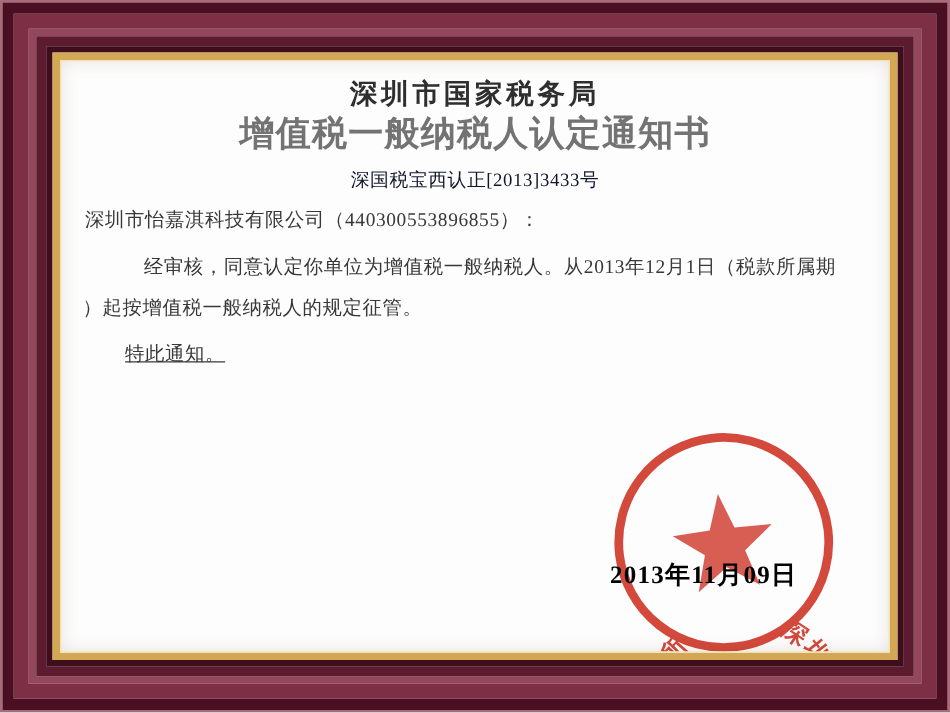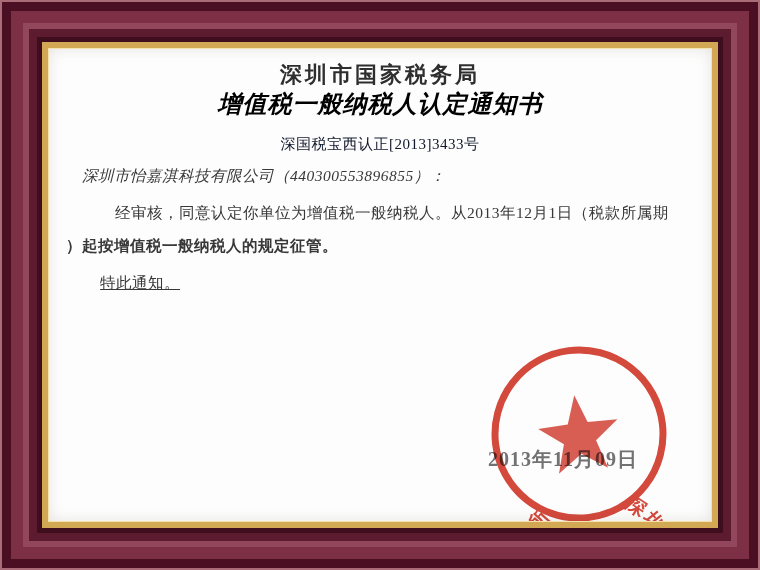--- a/index.html
+++ b/index.html
@@ -40,55 +40,52 @@
     text-align: center;
     font-size: 22px;
     font-weight: 700;
     letter-spacing: 3px;
     color: #2e2e2e;
   }
   .title-2 {
     position: absolute;
     top: 39px; left: 0; right: 0;
     text-align: center;
-    font-size: 24px;
+    font-size: 28px;
     font-weight: 700;
     letter-spacing: 1px;
-    color: #000000;
-    font-style: italic;
+    color: #737373;
   }
   .doc-number {
     position: absolute;
     top: 86px; left: 0; right: 0;
     text-align: center;
     font-size: 15px;
     color: #0f172a;
     letter-spacing: 0.5px;
   }
   .recipient {
     position: absolute;
-    top: 117px; left: 33px; right: 12px;
+    top: 117px; left: 19px; right: 12px;
     font-size: 15.5px;
     letter-spacing: 0.5px;
-    font-style: italic;
   }
   .body-line-1 {
     position: absolute;
     top: 154px; left: 32px; right: 10px;
     font-size: 15.5px;
     letter-spacing: 0.5px;
     text-indent: 2.2em;
     white-space: nowrap;
   }
   .body-line-2 {
     position: absolute;
     top: 187px; left: 17px; right: 12px;
     font-size: 15.5px;
     letter-spacing: 0.5px;
-    font-weight: bold;
   }
   .closing {
     position: absolute;
     top: 224px; left: 17px;
     font-size: 15.5px;
     text-indent: 2.2em;
     letter-spacing: 0.5px;
     text-decoration: underline;
   }
 
@@ -104,21 +101,21 @@
     opacity: 0.92;
     mix-blend-mode: multiply;
   }
   .seal-date {
     position: absolute;
     top: 112px; left: 9px;
     width: 182px;
     font-size: 20px;
     font-weight: 700;
     letter-spacing: 1px;
-    color: #737373;
+    color: #000000;
     mix-blend-mode: multiply;
     white-space: nowrap;
   }
 </style>
 </head>
 <body>
 
 <div class="stage">
   <div class="f frame-outer-edge">
     <div class="f frame-band-dark1">

